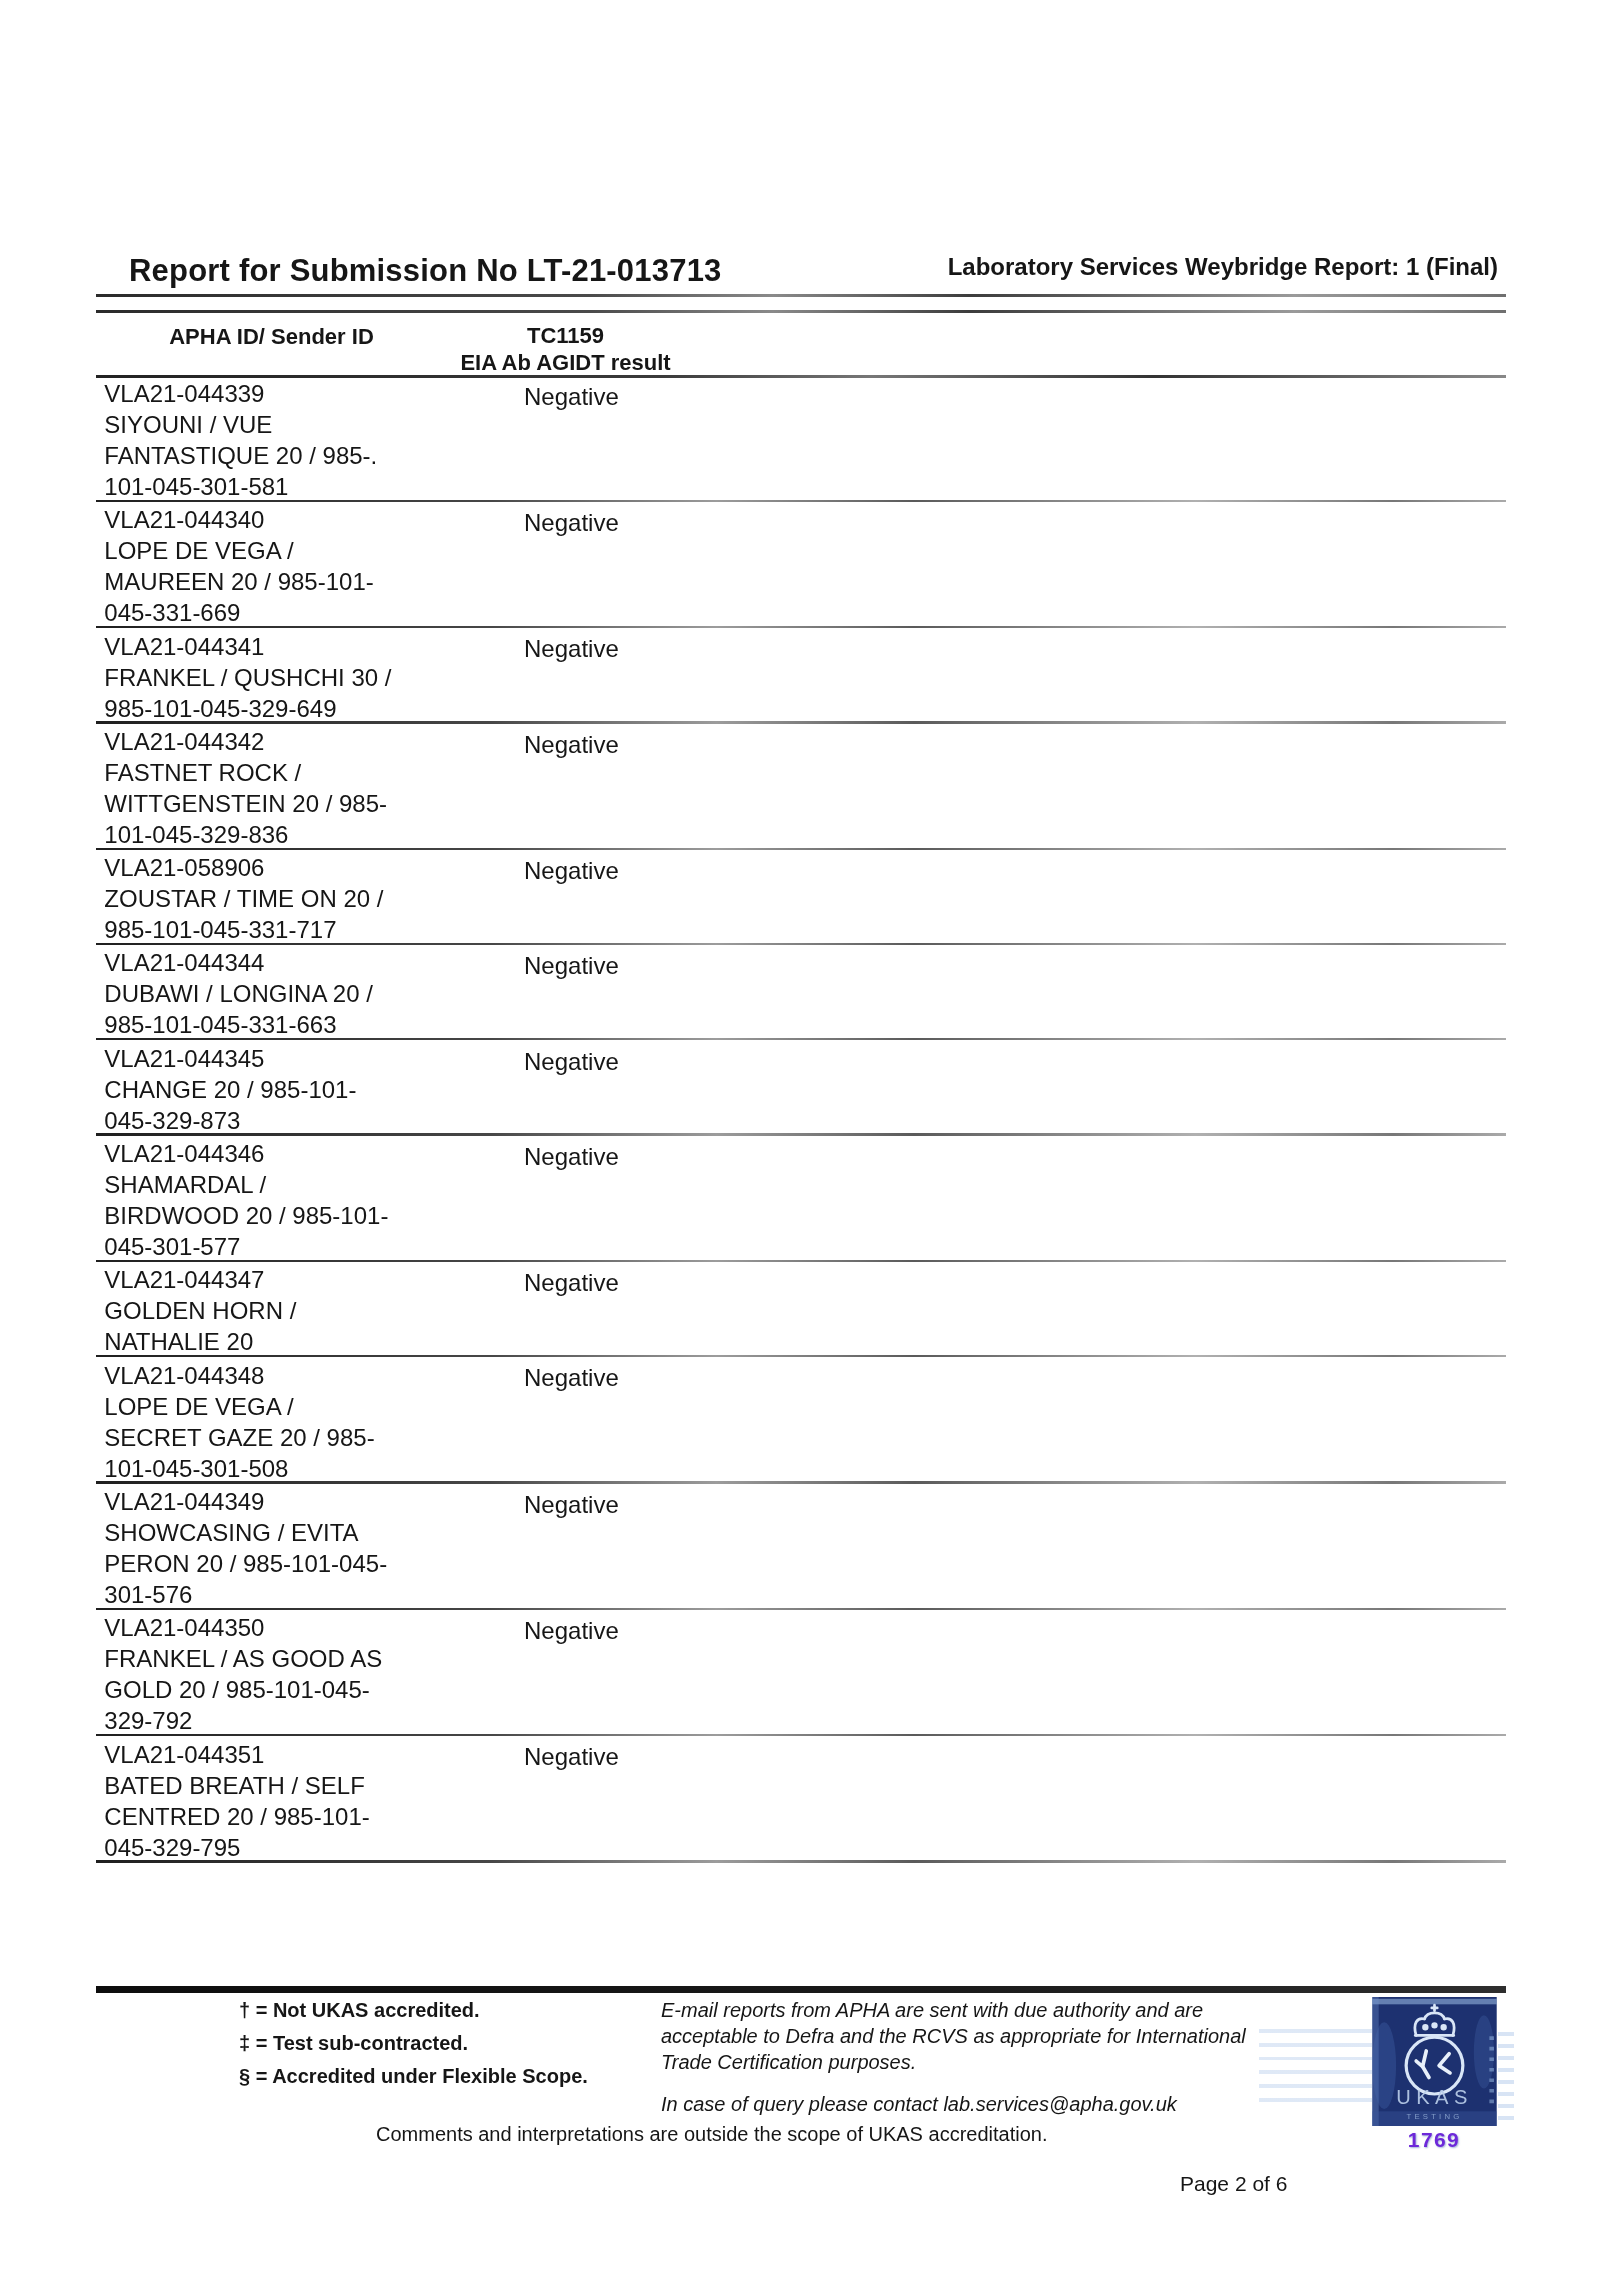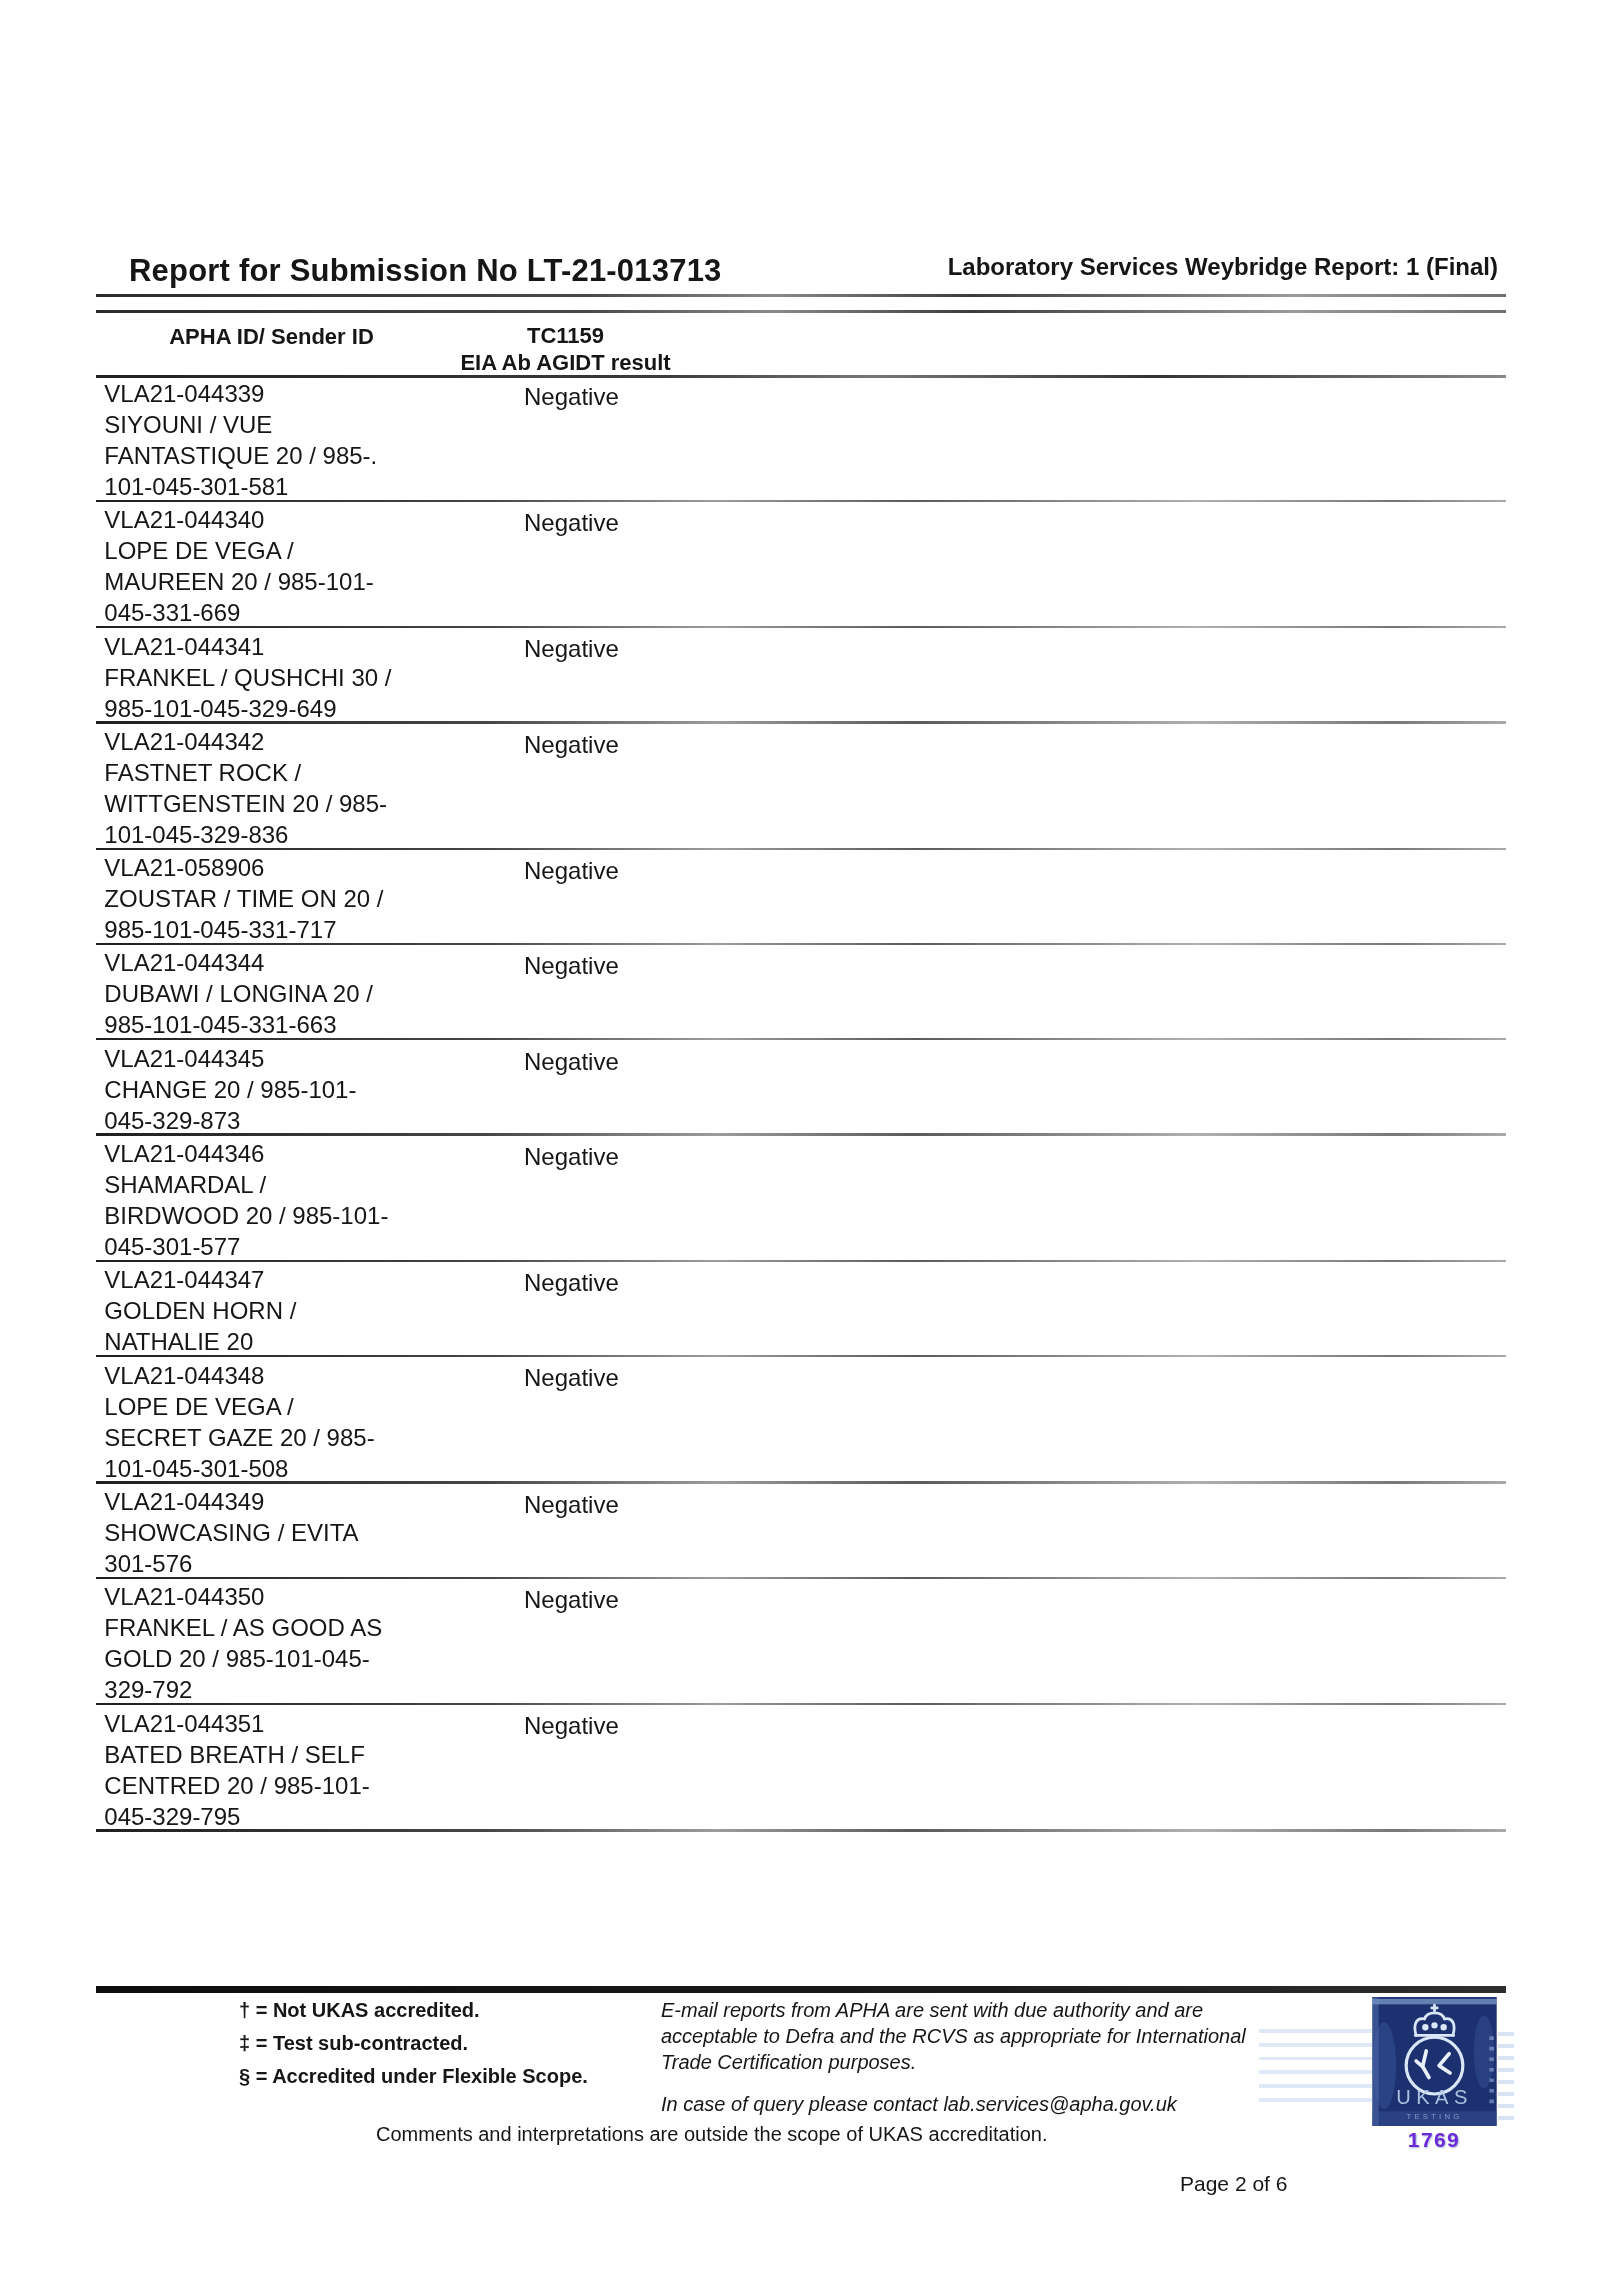--- a/index.html
+++ b/index.html
@@ -148,20 +148,21 @@
           <div>LOPE DE VEGA /</div>
           <div>SECRET GAZE 20 / 985-</div>
           <div>101-045-301-508</div>
         </div>
       <div class="result">Negative</div>
     </div>
       <div class="row">
       <div class="id-line">VLA21-044349</div>
       <div class="desc-lines">
           <div>SHOWCASING / EVITA</div>
+          <div>PERON 20 / 985-101-045-</div>
           <div>301-576</div>
         </div>
       <div class="result">Negative</div>
     </div>
       <div class="row">
       <div class="id-line">VLA21-044350</div>
       <div class="desc-lines">
           <div>FRANKEL / AS GOOD AS</div>
           <div>GOLD 20 / 985-101-045-</div>
           <div>329-792</div>

